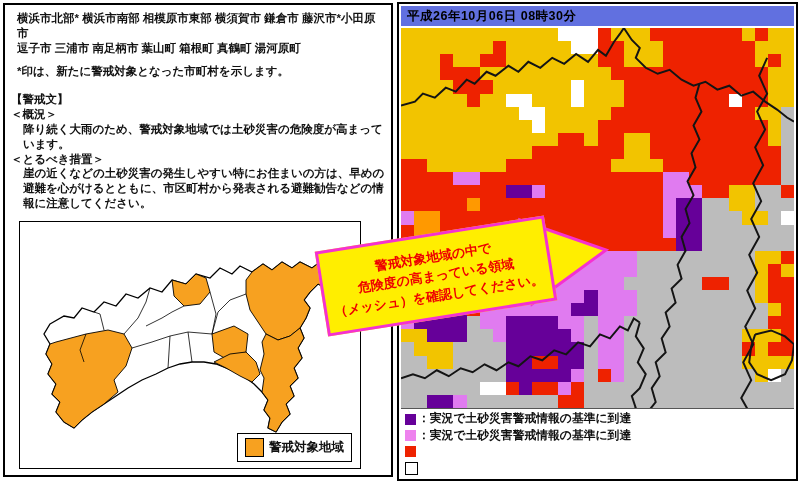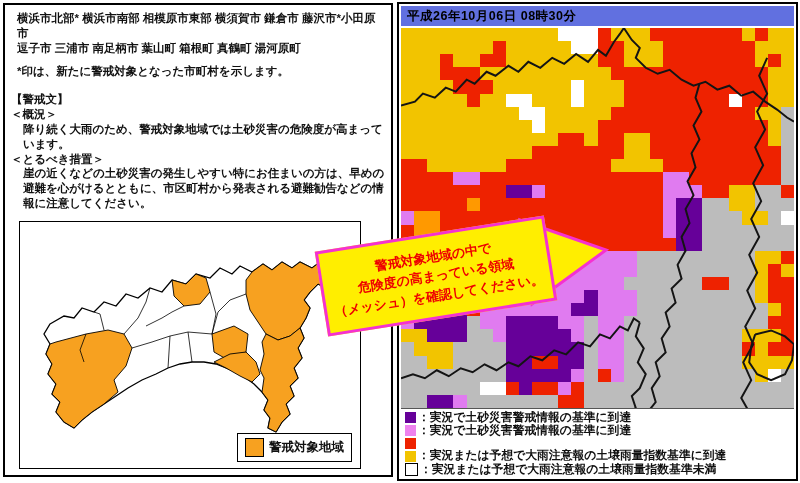--- a/index.html
+++ b/index.html
@@ -992,26 +992,21 @@
           <span class="lbl">：実況で土砂災害警戒情報の基準に到達</span>
         </div>
         <div class="legend-row">
           <span class="sw" style="background: rgb(238, 130, 238);"></span>
           <span class="lbl">：実況で土砂災害警戒情報の基準に到達</span>
         </div>
         <div class="legend-row">
           <span class="sw" style="background: rgb(238, 34, 0);"></span>
         </div>
         <div class="legend-row">
-          <span class="sw" style="background: rgb(242, 196, 0);"></span>
-          <span class="lbl">：実況または予想で大雨注意報の土壌雨量指数基準に到達</span>
-        </div>
-        <div class="legend-row">
           <span class="sw" style="background: rgb(255, 255, 255); border: 1px solid rgb(0, 0, 0);"></span>
-          <span class="lbl">：実況または予想で大雨注意報の土壌雨量指数基準未満</span>
         </div>
       </div>
   </div>
 
   <div class="callout-body" style="background: rgb(255, 238, 0); border-color: rgb(245, 49, 209);">
     <span class="ln" style="color: rgb(238, 0, 0);">警戒対象地域の中で</span>
     <span class="ln" style="color: rgb(238, 0, 0);">危険度の高まっている領域</span>
     <span class="ln" style="color: rgb(238, 0, 0);">（メッシュ）を確認してください。</span>
   </div>
   <svg class="callout-arrow" width="92" height="122">

